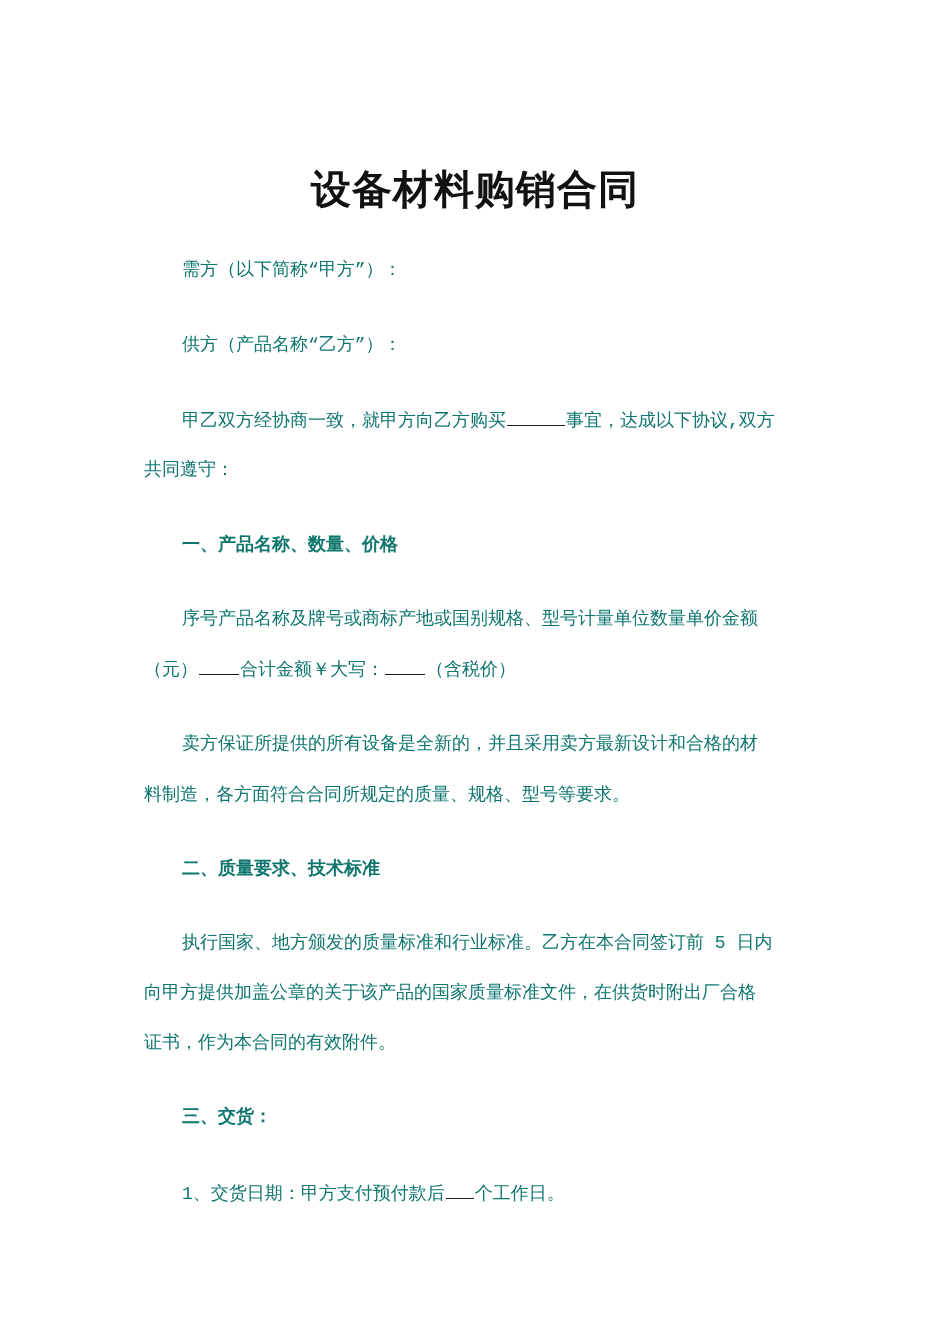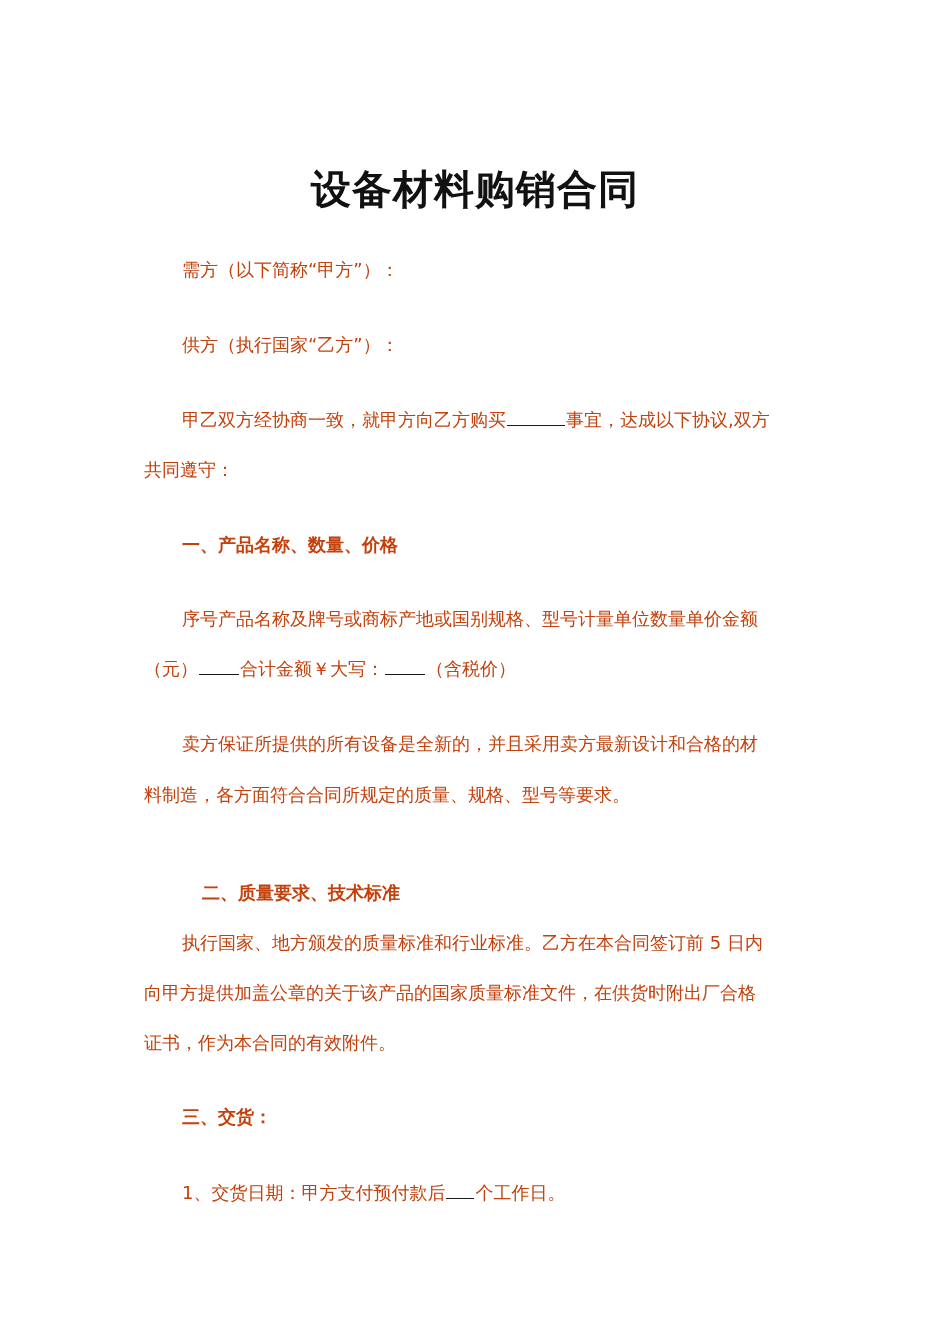--- a/index.html
+++ b/index.html
@@ -33,21 +33,22 @@
       font-weight: bold;
       letter-spacing: 1px;
       color: #111111;
       line-height: 54px;
     }
     .line {
       position: absolute;
       font-size: 18px;
       line-height: 26px;
       white-space: nowrap;
-      color: #c2410c;
+      color: #0f766e;
+      font-family: Liberation Mono, monospace;
     }
     .indent { left: 182px; }
     .flush { left: 144px; }
     .bold { font-weight: bold; }
     .blank {
       display: inline-block;
       border-bottom: 1px solid #1a1a1a;
       height: 18px;
       vertical-align: baseline;
       margin: 0 1px;
@@ -58,38 +59,38 @@
   </style>
 </head>
 <body>
 
 <div class="page">
 
   <div class="title">设备材料购销合同</div>
 
   <div class="line indent" style="top:257px;">需方（以下简称“甲方”）：</div>
 
-  <div class="line indent" style="top:332px;">供方（执行国家“乙方”）：</div>
+  <div class="line indent" style="top:332px;">供方（产品名称“乙方”）：</div>
 
   <div class="line indent" style="top:407px;text-align:center;">
     <span>甲乙双方经协商一致，就甲方向乙方购买</span><span class="blank blank-6"></span><span>事宜，达成以下协议,双方</span>
   </div>
   <div class="line flush" style="top:457px;text-align:right;">共同遵守：</div>
 
   <div class="line indent bold" style="top:532px;">一、产品名称、数量、价格</div>
 
   <div class="line flush" style="top:656px;">
     <span>（元）</span><span class="blank blank-4"></span><span>合计金额￥大写：</span><span class="blank blank-4"></span><span>（含税价）</span>
   </div>
   <div class="line indent" style="top:606px;">序号产品名称及牌号或商标产地或国别规格、型号计量单位数量单价金额</div>
 
   <div class="line indent" style="top:731px;">卖方保证所提供的所有设备是全新的，并且采用卖方最新设计和合格的材</div>
   <div class="line flush" style="top:782px;">料制造，各方面符合合同所规定的质量、规格、型号等要求。</div>
 
-  <div class="line indent bold" style="top:880px;margin-left:20px;">二、质量要求、技术标准</div>
+  <div class="line indent bold" style="top:856px;">二、质量要求、技术标准</div>
 
   <div class="line indent" style="top:930px;">执行国家、地方颁发的质量标准和行业标准。乙方在本合同签订前 5 日内</div>
   <div class="line flush" style="top:980px;">向甲方提供加盖公章的关于该产品的国家质量标准文件，在供货时附出厂合格</div>
   <div class="line flush" style="top:1030px;">证书，作为本合同的有效附件。</div>
 
   <div class="line indent bold" style="top:1104px;">三、交货：</div>
 
   <div class="line indent" style="top:1180px;">
     <span>1、交货日期：甲方支付预付款后</span><span class="blank blank-3"></span><span>个工作日。</span>
   </div>

